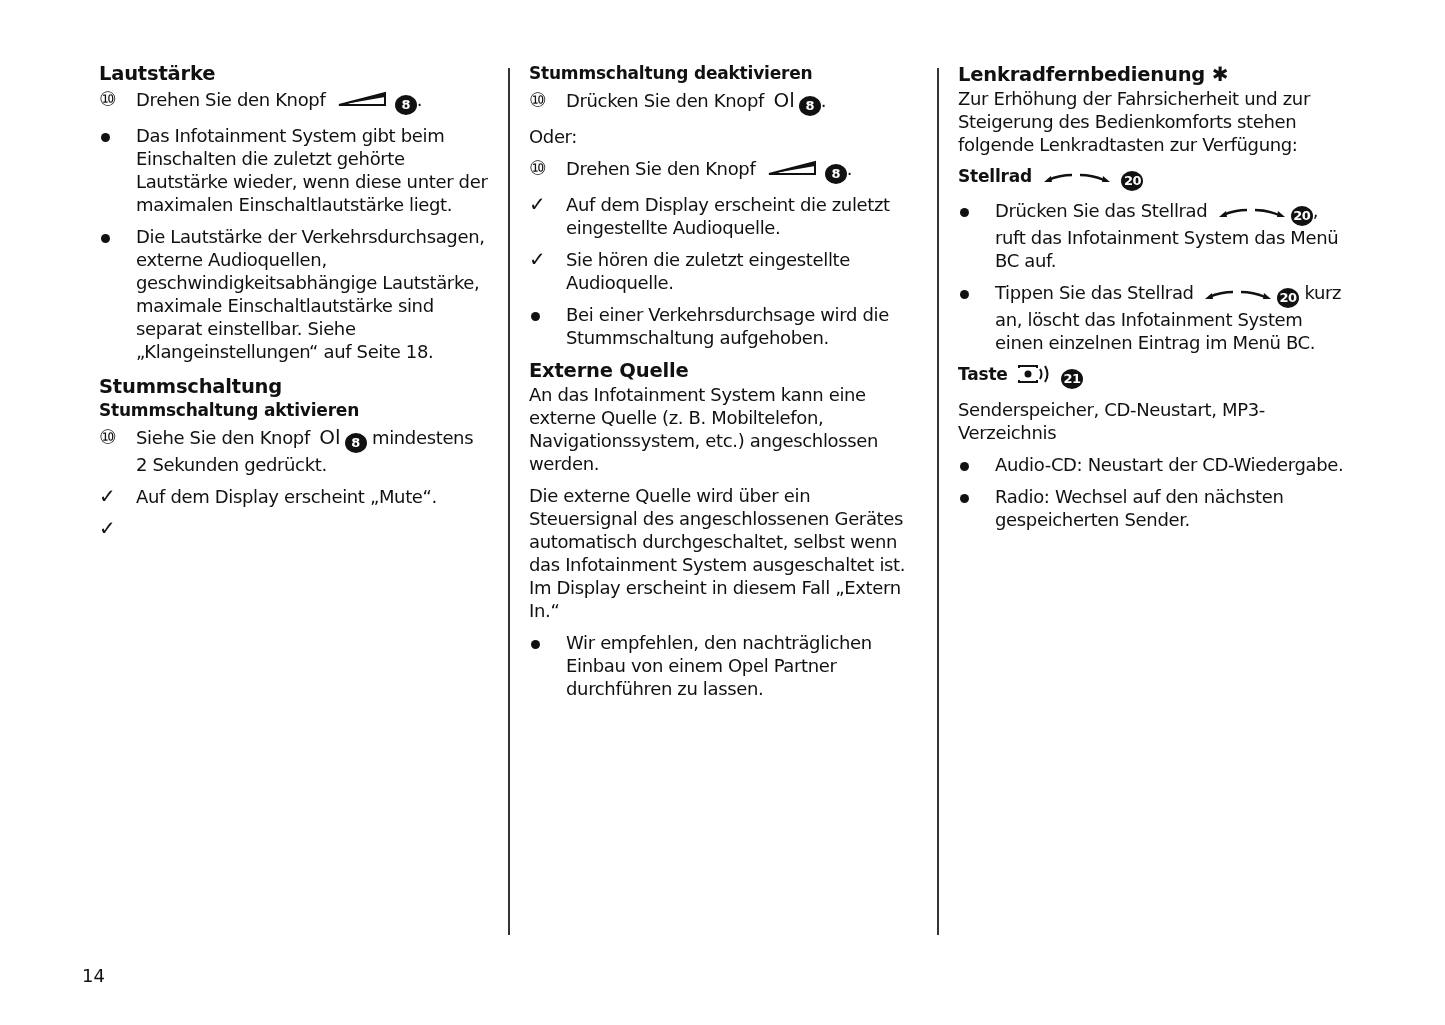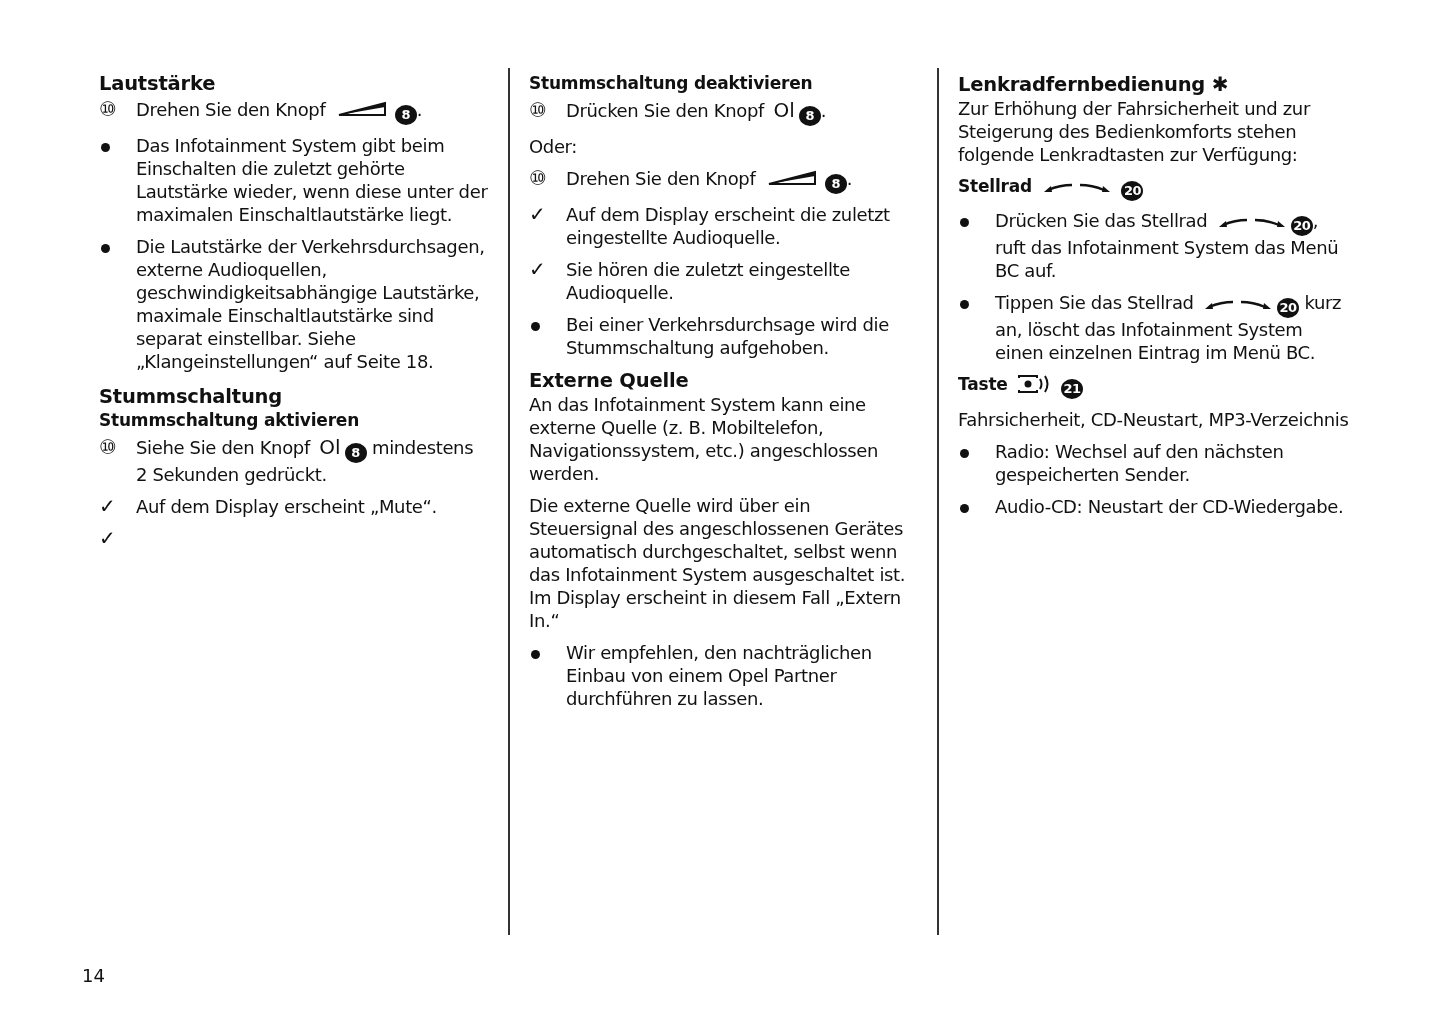--- a/index.html
+++ b/index.html
@@ -1,20 +1,20 @@
 <!DOCTYPE html>
 <html><head>
 <meta charset="utf-8">
 <style>
   html, body { margin: 0; padding: 0; background: #ffffff; }
   body {
     width: 1445px; height: 1025px; position: relative; overflow: hidden;
     font-family: "DejaVu Sans", sans-serif; color: #111111;
   }
-  .col { position: absolute; top: 72px; }
+  .col { position: absolute; top: 62px; }
   .col1 { left: 99px; width: 390px; }
   .col2 { left: 529px; width: 392px; }
   .col3 { left: 958px; width: 392px; }
   .divider { position: absolute; top: 68px; width: 1.5px; height: 867px; background: #333; }
   .h2 { font-weight: bold; font-size: 19.5px; line-height: 24px; margin: 0; letter-spacing: -0.2px; }
   .h3 { font-weight: bold; font-size: 17px; line-height: 23px; margin: 0; letter-spacing: -0.2px; }
   .p { font-size: 18px; line-height: 23px; margin: 0 0 9px 0; letter-spacing: -0.35px; }
   .item { position: relative; padding-left: 37px; font-size: 18px; line-height: 23px; margin: 0 0 9px 0; letter-spacing: -0.35px; }
   .marker { position: absolute; left: 0; top: 0; width: 24px; text-align: left; }
   .bullet { display: inline-block; width: 9px; height: 9px; border-radius: 50%; background: #111; margin-top: 8px; margin-left: 2px; }
@@ -156,24 +156,24 @@
     <span>Taste</span>
     <svg width="34" height="20" viewBox="0 0 34 20" style="vertical-align:-4px;margin:0 4px">
       <path d="M2 4 L2 2 L20 2 L20 4" fill="none" stroke="#111" stroke-width="2"></path>
       <path d="M2 16 L2 18 L20 18 L20 16" fill="none" stroke="#111" stroke-width="2"></path>
       <circle cx="11" cy="10" r="3.5" fill="#111"></circle>
       <path d="M23 5 Q26 10 23 15" fill="none" stroke="#111" stroke-width="2"></path>
       <path d="M28 2 Q33 10 28 18" fill="none" stroke="#111" stroke-width="2"></path>
     </svg>
     <span class="badge">21</span>
   </h3>
-  <p class="p">Fahrsicherheit, CD-Neustart, MP3-Verzeichnis</p>
+  <p class="p">Senderspeicher, CD-Neustart, MP3-Verzeichnis</p>
+  <div class="item">
+    <span class="marker"><span class="bullet"></span></span>
+    <span>Audio-CD: Neustart der CD-Wiedergabe.</span>
+  </div>
   <div class="item">
     <span class="marker"><span class="bullet"></span></span>
     <span>Radio: Wechsel auf den nächsten gespeicherten Sender.</span>
-  </div>
-  <div class="item">
-    <span class="marker"><span class="bullet"></span></span>
-    <span>Audio-CD: Neustart der CD-Wiedergabe.</span>
   </div>
 </div>
 
 <div class="pagenum">14</div>
 
 </body></html>

